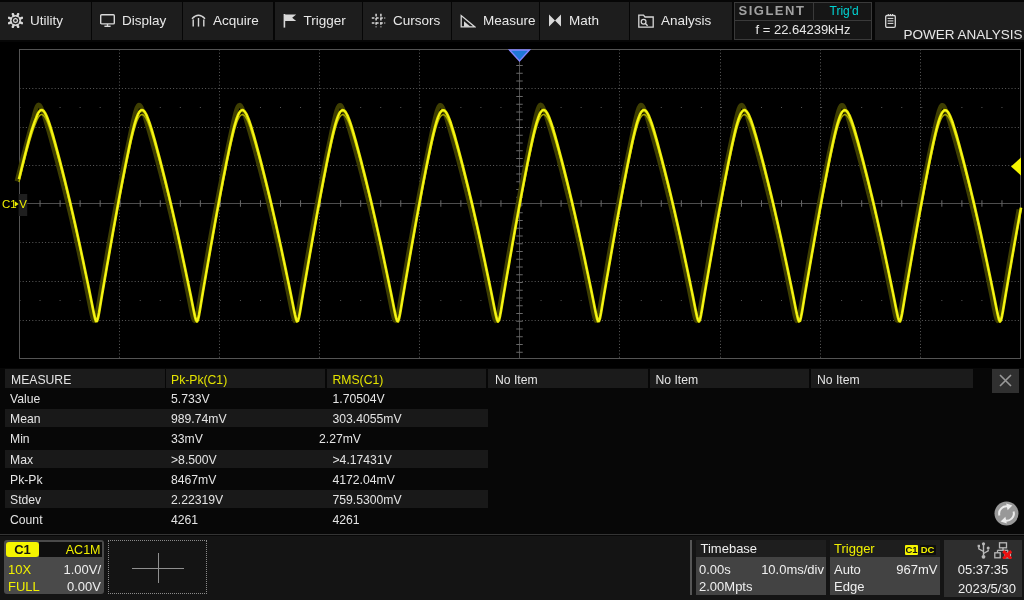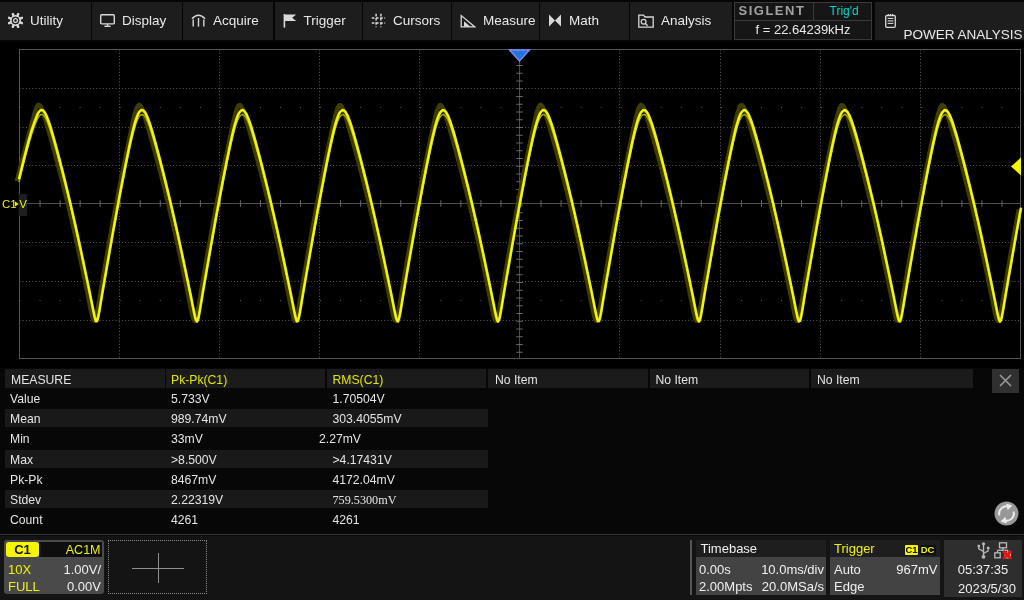--- a/index.html
+++ b/index.html
@@ -198,21 +198,21 @@
     <div class="tr-strip" style="top:449.5px;height:18.3px;"></div>
     <div class="tt" style="left:10px;top:452.5px;color:#e4e4e4;">Max</div>
     <div class="tt" style="left:171px;top:452.5px;color:#e4e4e4;">&gt;8.500V</div>
     <div class="tt" style="left:332.5px;top:452.5px;color:#e4e4e4;">&gt;4.17431V</div>
     <div class="tt" style="left:10px;top:472.8px;color:#e4e4e4;">Pk-Pk</div>
     <div class="tt" style="left:171px;top:472.8px;color:#e4e4e4;">8467mV</div>
     <div class="tt" style="left:332.5px;top:472.8px;color:#e4e4e4;">4172.04mV</div>
     <div class="tr-strip" style="top:490.1px;height:18.3px;"></div>
     <div class="tt" style="left:10px;top:493.1px;color:#e4e4e4;">Stdev</div>
     <div class="tt" style="left:171px;top:493.1px;color:#e4e4e4;">2.22319V</div>
-    <div class="tt" style="left:332.5px;top:493.1px;color:#e4e4e4;font-family:Liberation Serif, serif;">759.5300mV</div>
+    <div class="tt" style="left:332.5px;top:493.1px;color:#e4e4e4;">759.5300mV</div>
     <div class="tt" style="left:10px;top:513.4px;color:#e4e4e4;">Count</div>
     <div class="tt" style="left:171px;top:513.4px;color:#e4e4e4;">4261</div>
     <div class="tt" style="left:332.5px;top:513.4px;color:#e4e4e4;">4261</div>
     <div style="position:absolute;left:0px;top:533.6px;width:1024px;height:1.2px;background:#343434;"></div>
     <div style="position:absolute;left:992px;top:369px;width:27px;height:24px;background:#303030;"></div>
     <svg style="position:absolute;left:998px;top:373px;" width="15" height="15" viewBox="0 0 15 15">
       <path d="M 2 2 L 13 13 M 13 2 L 2 13" stroke="#999999" stroke-width="1.6"></path>
     </svg>
     <div style="position:absolute;left:994px;top:500.5px;"><svg width="25" height="25" viewBox="0 0 25 25">
         <circle cx="12.5" cy="12.5" r="12" fill="#989898"></circle>
@@ -233,21 +233,20 @@
     <div style="position:absolute;left:108px;top:540px;width:99px;height:54px;border:1px dotted #8a8a8a;"></div>
     <div style="position:absolute;left:132px;top:567.7px;width:52px;height:1px;background:#909090;"></div>
     <div style="position:absolute;left:157.8px;top:553px;width:1px;height:30px;background:#909090;"></div>
     <div style="position:absolute;left:690px;top:540px;width:2px;height:55px;background:#555;"></div>
     <div style="position:absolute;left:696px;top:540px;width:130px;height:54.5px;background:#1e1e1e;"></div>
     <div style="position:absolute;left:696px;top:557px;width:130px;height:37.5px;background:#434343;"></div>
     <div class="st" style="left:700.5px;top:541px;color:#efefef;">Timebase</div>
     <div class="st" style="left:699px;top:561.5px;color:#efefef;">0.00s</div>
     <div class="st" style="left:0;width:824px;top:561.5px;text-align:right;color:#efefef;">10.0ms/div</div>
     <div class="st" style="left:699px;top:579px;color:#efefef;">2.00Mpts</div>
-    <div class="st" style="left:0;width:824px;top:579px;text-align:right;color:#efefef;">20.0MSa/s</div>
     <div style="position:absolute;left:830px;top:540px;width:109.5px;height:54.5px;background:#1e1e1e;"></div>
     <div style="position:absolute;left:830px;top:557px;width:109.5px;height:37.5px;background:#434343;"></div>
     <div class="st" style="left:834px;top:541px;color:#f0f000;">Trigger</div>
     <div style="position:absolute;left:905px;top:544.5px;width:13px;height:10px;background:#f5f500;border-radius:1px;color:#111;font-size:9.5px;font-weight:bold;text-align:center;line-height:10px;">C1</div>
     <div style="position:absolute;left:919.5px;top:544.5px;width:16px;height:10px;background:#0e0e0e;border-radius:1px;color:#f0f000;font-size:9.5px;font-weight:bold;text-align:center;line-height:10px;">DC</div>
     <div class="st" style="left:834px;top:561.5px;color:#efefef;">Auto</div>
     <div class="st" style="left:0;width:937.5px;top:561.5px;text-align:right;color:#efefef;">967mV</div>
     <div class="st" style="left:834px;top:579px;color:#efefef;">Edge</div>
     <div style="position:absolute;left:944px;top:540px;width:78px;height:57px;background:#2e2e2e;"></div>
     <div style="position:absolute;left:977px;top:542px;"><svg width="13" height="17" viewBox="0 0 13 17">

